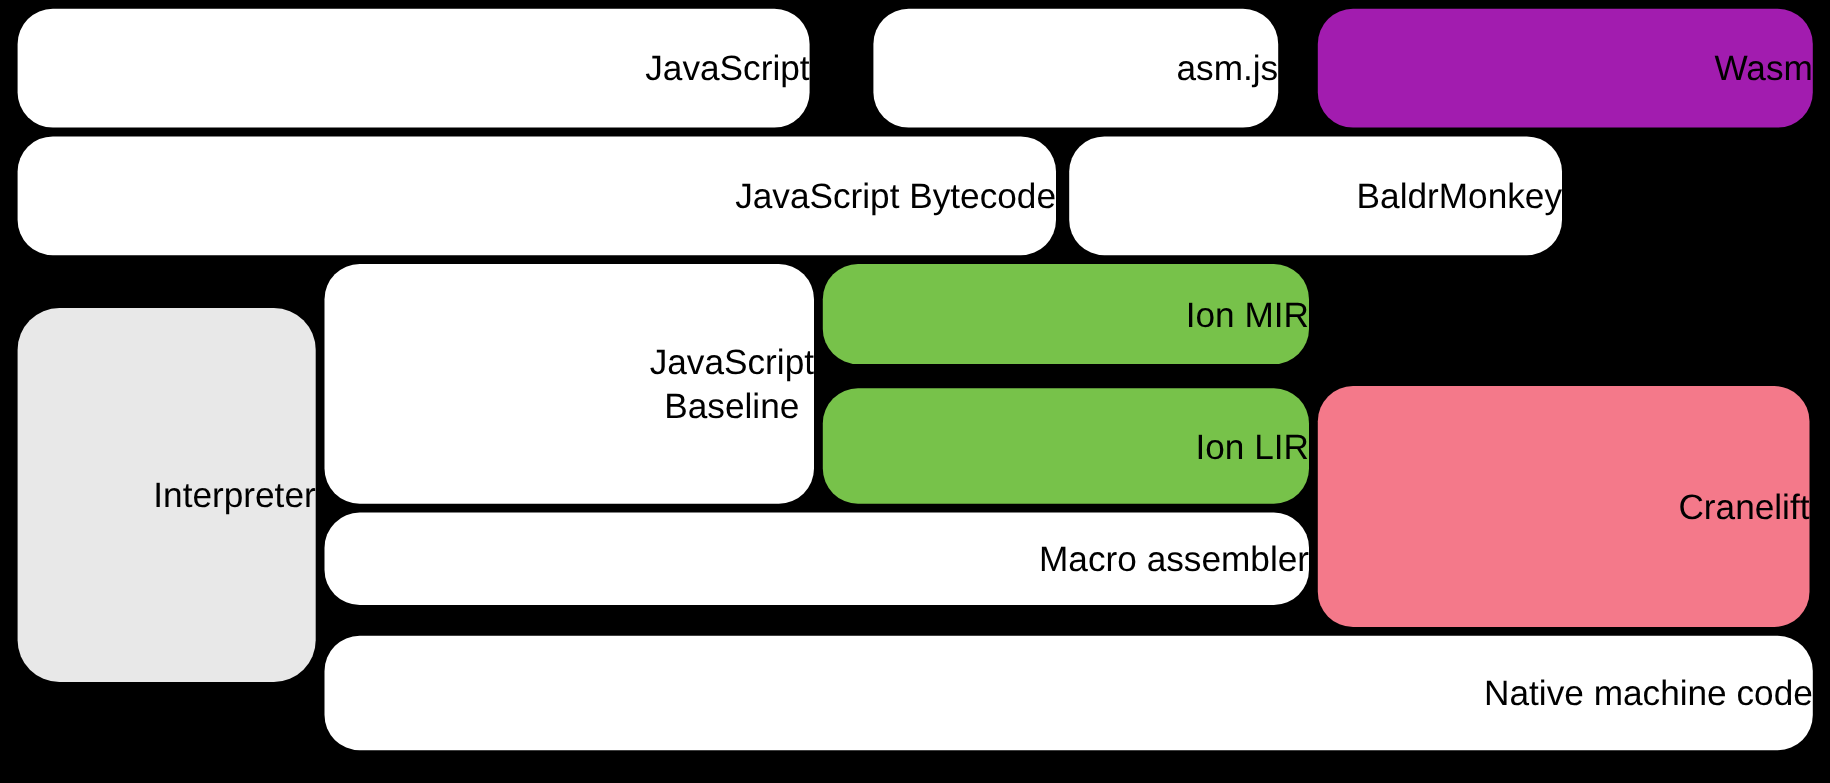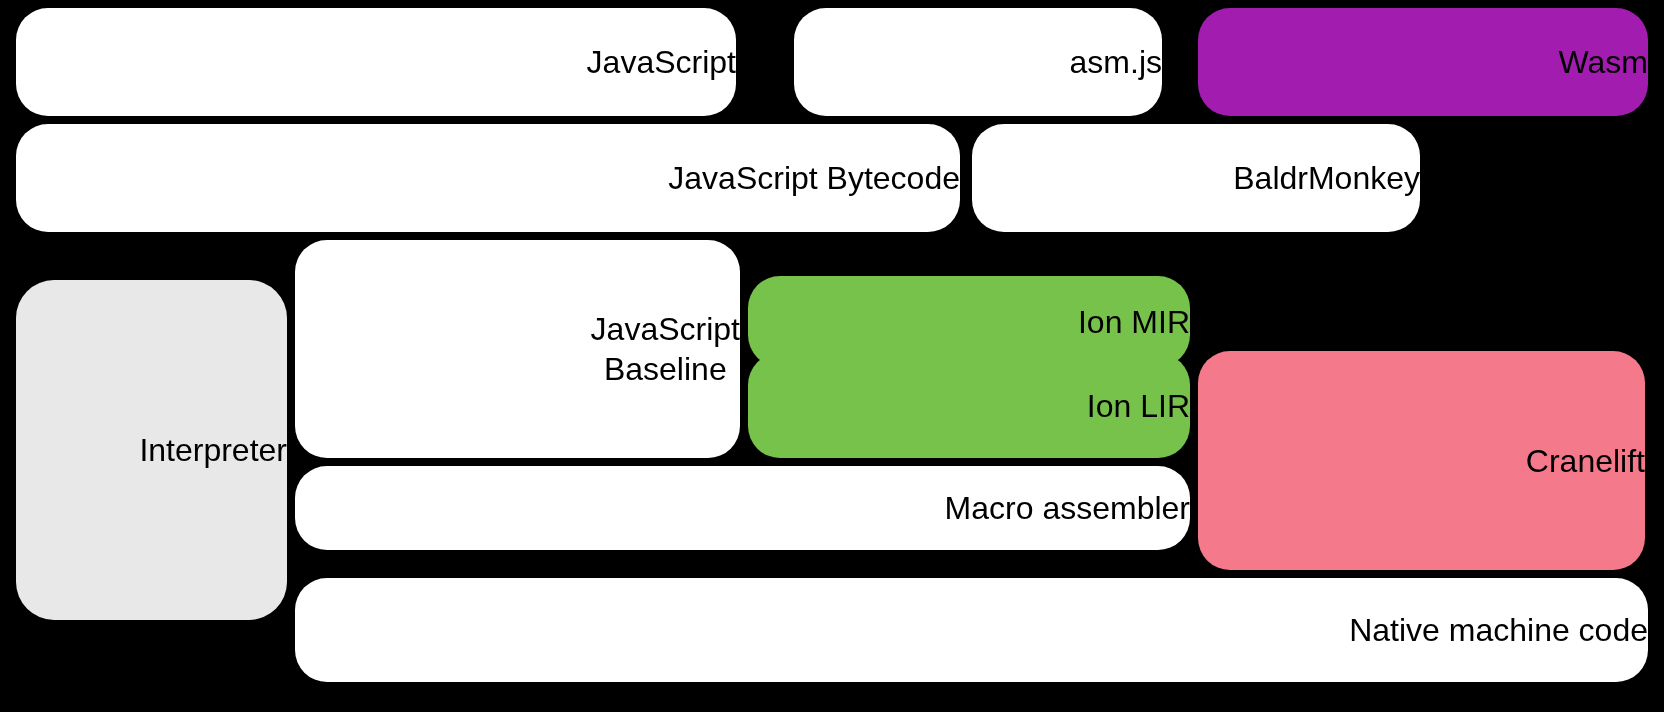--- a/index.html
+++ b/index.html
@@ -32,21 +32,21 @@
     white-space: pre-line;
   }
   
   #b-javascript   { left: 16px;   top: 8px;   width: 720px;  height: 108px; }
   #b-asmjs        { left: 746px;  top: 8px;   width: 368px;  height: 108px; margin-left: 48px; }
   #b-wasm         { left: 1198px; top: 8px;   width: 450px;  height: 108px; }
   #b-bytecode     { left: 16px;   top: 124px; width: 944px;  height: 108px; }
   #b-baldrmonkey  { left: 972px;  top: 124px; width: 448px;  height: 108px; }
   #b-interpreter  { left: 16px;   top: 240px; width: 271px;  height: 340px; border-radius: 38px; }
   #b-baseline     { left: 295px;  top: 240px; width: 445px;  height: 218px; }
-  #b-ion-mir      { left: 748px;  top: 240px; width: 442px;  height: 91px; margin-top: 36px; }
+  #b-ion-mir      { left: 748px;  top: 240px; width: 442px;  height: 91px; }
   #b-ion-lir      { left: 748px;  top: 353px; width: 442px;  height: 105px; }
   #b-cranelift    { left: 1198px; top: 351px; width: 447px;  height: 219px; }
   #b-macro        { left: 295px;  top: 466px; width: 895px;  height: 84px; }
   #b-native       { left: 295px;  top: 578px; width: 1353px; height: 104px; }
 </style>
 </head>
 <body>
 
 <div id="stage" style="background: rgb(0, 0, 0);">
 

